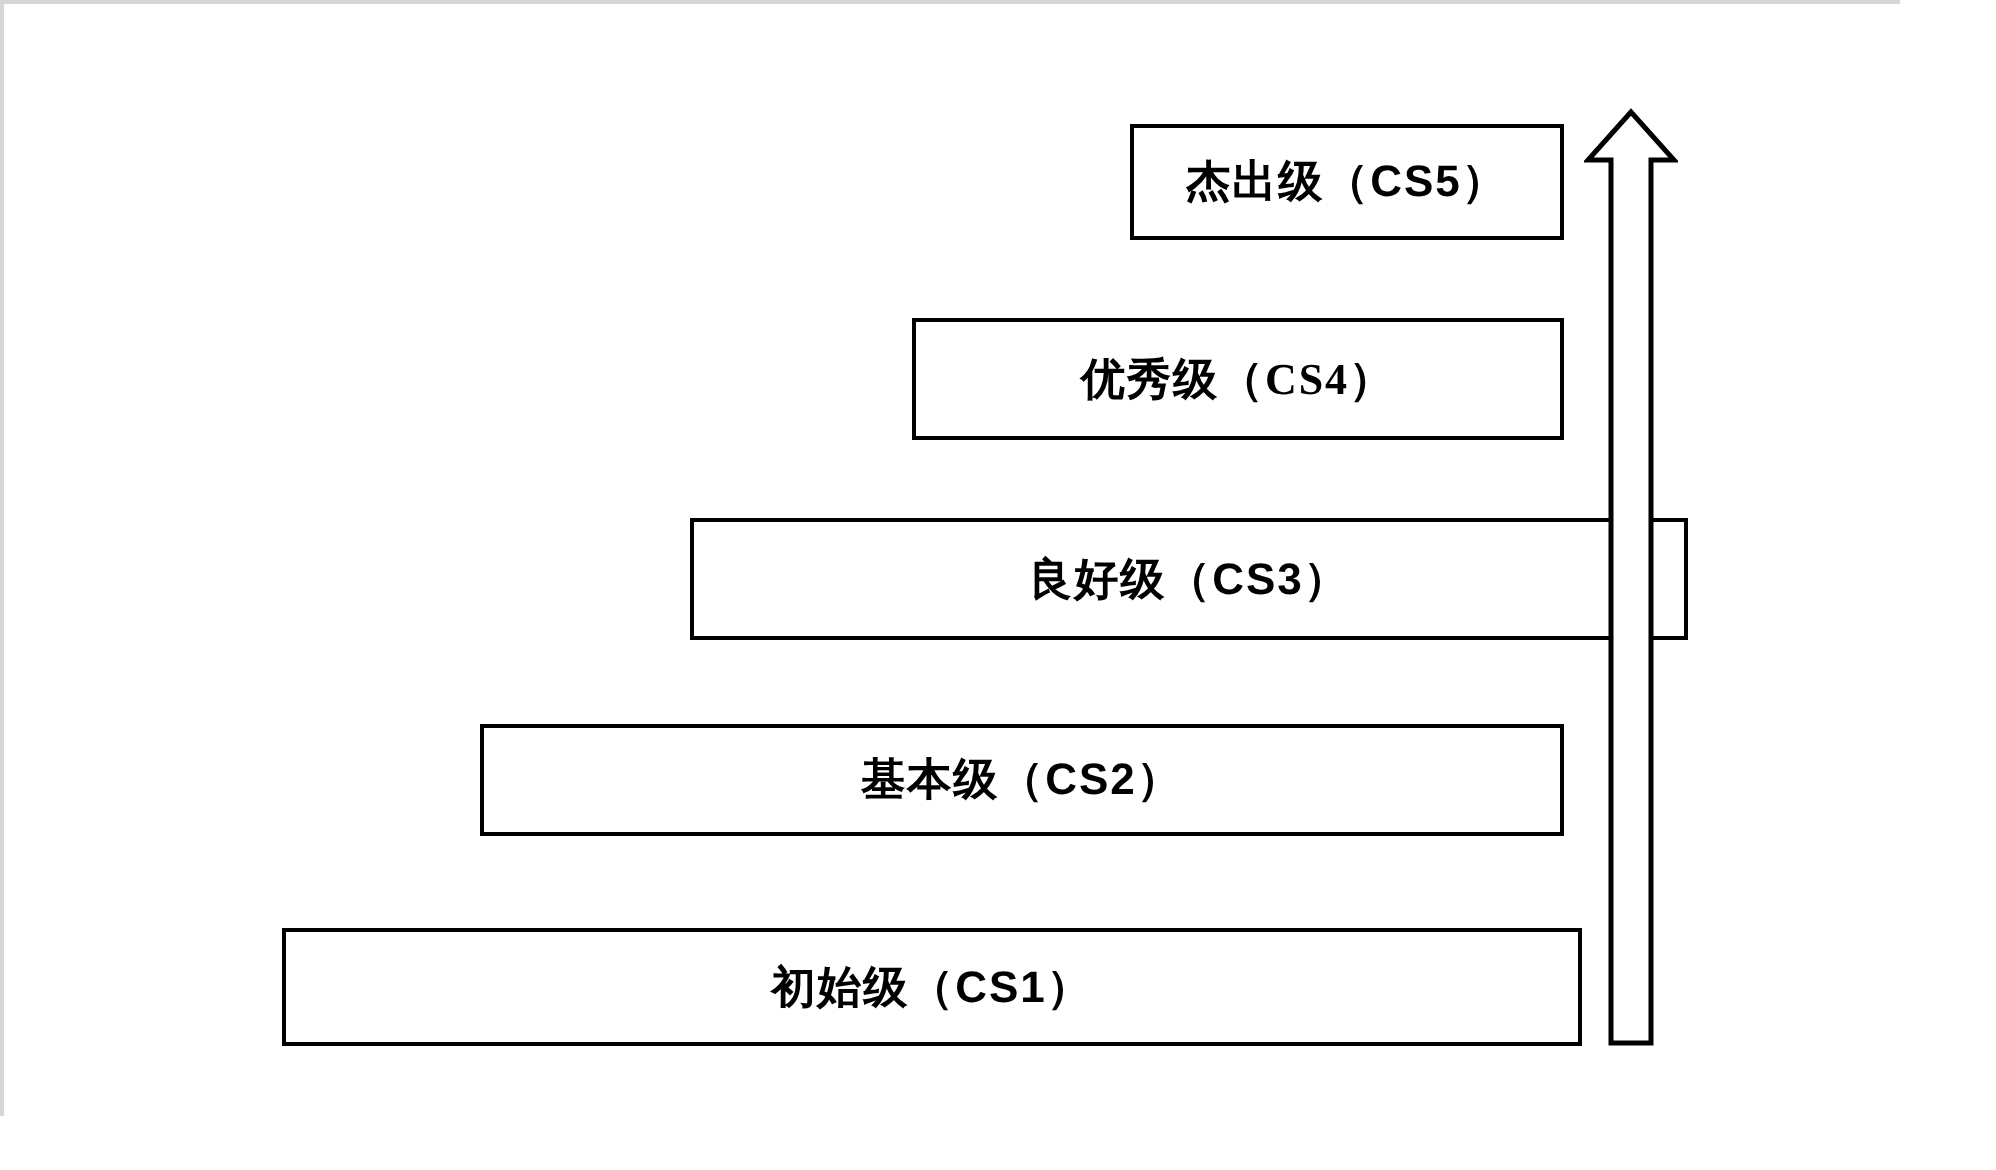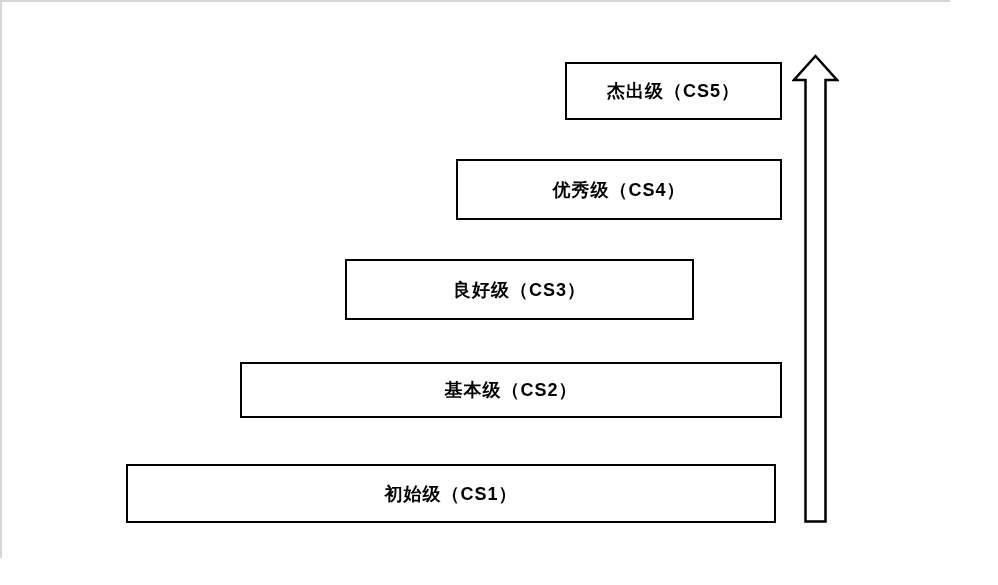--- a/index.html
+++ b/index.html
@@ -38,31 +38,31 @@
   .level-box {
     position: absolute;
     box-sizing: border-box;
     border: 2px solid #000000;
     background: #ffffff;
     display: flex;
     align-items: center;
     justify-content: center;
   }
   .level-label {
-    font-size: 18px;
+    font-size: 22px;
     font-weight: bold;
     color: #000000;
     white-space: nowrap;
     letter-spacing: 1px;
   }
   .lv1 { left: 565px; top: 62px;  width: 217px; height: 58px; }
-  .lv2 { left: 456px; top: 159px; width: 326px; height: 61px; }
-  .lv3 { left: 345px; top: 259px; width: 349px; height: 61px; }
+  .lv2 { left: 456px; top: 159px; width: 326px; height: 61px; font-family: Liberation Serif, serif; }
+  .lv3 { left: 345px; top: 259px; width: 499px; height: 61px; }
   .lv4 { left: 240px; top: 362px; width: 542px; height: 56px; }
-  .lv5 { left: 126px; top: 464px; width: 650px; height: 59px; }
+  .lv5 { left: 141px; top: 464px; width: 650px; height: 59px; }
   .arrow {
     position: absolute;
     left: 792px;
     top: 54px;
   }
 </style>
 </head>
 <body>
 
 <div class="canvas">

